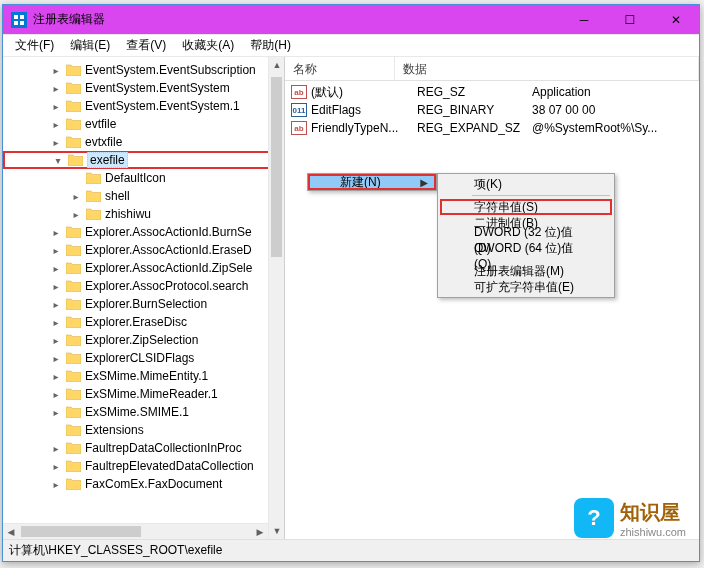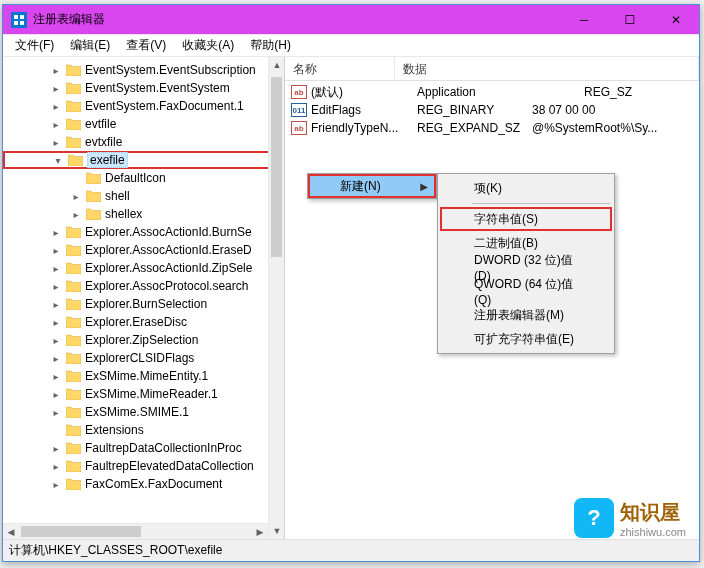--- a/index.html
+++ b/index.html
@@ -28,21 +28,21 @@
 .lh{padding:4px 8px;border-right:1px solid #e8e8e8;color:#404040}
 .lh1{width:110px}.lh2{width:115px}.lh3{flex:1}
 .list-rows{padding:2px 0}
 .list-row{display:flex;align-items:center;height:18px}
 .val-icon{width:16px;height:14px;margin:0 4px 0 6px;display:inline-flex;align-items:center;justify-content:center;border:1px solid #c0504d;background:#fff;font-size:8px;color:#c0504d;font-weight:bold}
 .val-icon.bin{border-color:#2a6099;color:#2a6099}
 .lc{overflow:hidden;text-overflow:ellipsis;white-space:nowrap}
 .lc1{width:106px}.lc2{width:115px}.lc3{flex:1}
 .ctx-menu{position:absolute;background:#f0f0f0;border:1px solid #a0a0a0;box-shadow:2px 2px 4px rgba(0,0,0,.25);z-index:10}
 .ctx1{left:304px;top:168px;width:130px}
-.ctx-item{height:24px;display:flex;align-items:center;padding:0 24px 0 32px;position:relative}
+.ctx-item{height:16px;display:flex;align-items:center;padding:0 24px 0 32px;position:relative}
 .ctx-item.hl{background:#91c9f7}
 .ctx-item.box{outline:2px solid #e03030;outline-offset:-2px}
 .ctx-arrow{position:absolute;right:8px;color:#333;font-size:10px}
 .ctx2{left:434px;top:168px;width:178px;padding:2px}
 .ctx2 .ctx-item{padding-left:34px}
 .ctx-sep{height:1px;background:#c0c0c0;margin:3px 2px 3px 32px}
 .statusbar{height:22px;border-top:1px solid #e0e0e0;display:flex;align-items:center;padding:0 6px;background:#f0f0f0;color:#000}
 .watermark{position:absolute;right:18px;bottom:30px;display:flex;align-items:center;pointer-events:none}
 .wm-icon{width:40px;height:40px;background:#12b7f5;border-radius:8px;display:flex;align-items:center;justify-content:center;color:#fff;font-size:22px;font-weight:bold;margin-right:6px}
 .wm-text{display:flex;flex-direction:column;align-items:flex-start}
@@ -104,21 +104,21 @@
             </span>
             <span class="tree-label">EventSystem.EventSystem</span>
           </div>
           <div class="tree-row" style="padding-left: 46px;">
             <span class="exp">▸</span>
             <span class="folder">
               <svg viewBox="0 0 15 12">
                 <path d="M0 1 L5 1 L6.5 2.5 L15 2.5 L15 12 L0 12 Z" fill="#ffd767" stroke="#d9a741" stroke-width="0.5"></path>
               </svg>
             </span>
-            <span class="tree-label">EventSystem.FaxDocument.1</span>
+            <span class="tree-label">EventSystem.EventSystem.1</span>
           </div>
           <div class="tree-row" style="padding-left: 46px;">
             <span class="exp">▸</span>
             <span class="folder">
               <svg viewBox="0 0 15 12">
                 <path d="M0 1 L5 1 L6.5 2.5 L15 2.5 L15 12 L0 12 Z" fill="#ffd767" stroke="#d9a741" stroke-width="0.5"></path>
               </svg>
             </span>
             <span class="tree-label">evtfile</span>
           </div>
@@ -158,21 +158,21 @@
             </span>
             <span class="tree-label">shell</span>
           </div>
           <div class="tree-row" style="padding-left: 66px;">
             <span class="exp">▸</span>
             <span class="folder">
               <svg viewBox="0 0 15 12">
                 <path d="M0 1 L5 1 L6.5 2.5 L15 2.5 L15 12 L0 12 Z" fill="#ffd767" stroke="#d9a741" stroke-width="0.5"></path>
               </svg>
             </span>
-            <span class="tree-label">shellex</span>
+            <span class="tree-label">zhishiwu</span>
           </div>
           <div class="tree-row" style="padding-left: 46px;">
             <span class="exp">▸</span>
             <span class="folder">
               <svg viewBox="0 0 15 12">
                 <path d="M0 1 L5 1 L6.5 2.5 L15 2.5 L15 12 L0 12 Z" fill="#ffd767" stroke="#d9a741" stroke-width="0.5"></path>
               </svg>
             </span>
             <span class="tree-label">Explorer.AssocActionId.BurnSe</span>
           </div>
@@ -317,22 +317,22 @@
 
     <div class="list-panel">
       <div class="list-header">
         <div class="lh lh1">名称</div>
         <div class="lh lh3">数据</div>
       </div>
       <div class="list-rows" id="list-rows">
           <div class="list-row">
             <span class="val-icon">ab</span>
             <span class="lc lc1">(默认)</span>
+            <span class="lc lc2">REG_SZ</span>
             <span class="lc lc3">Application</span>
-            <span class="lc lc2">REG_SZ</span>
           </div>
           <div class="list-row">
             <span class="val-icon bin">011</span>
             <span class="lc lc1">EditFlags</span>
             <span class="lc lc2">REG_BINARY</span>
             <span class="lc lc3">38 07 00 00</span>
           </div>
           <div class="list-row">
             <span class="val-icon">ab</span>
             <span class="lc lc1">FriendlyTypeN...</span>

